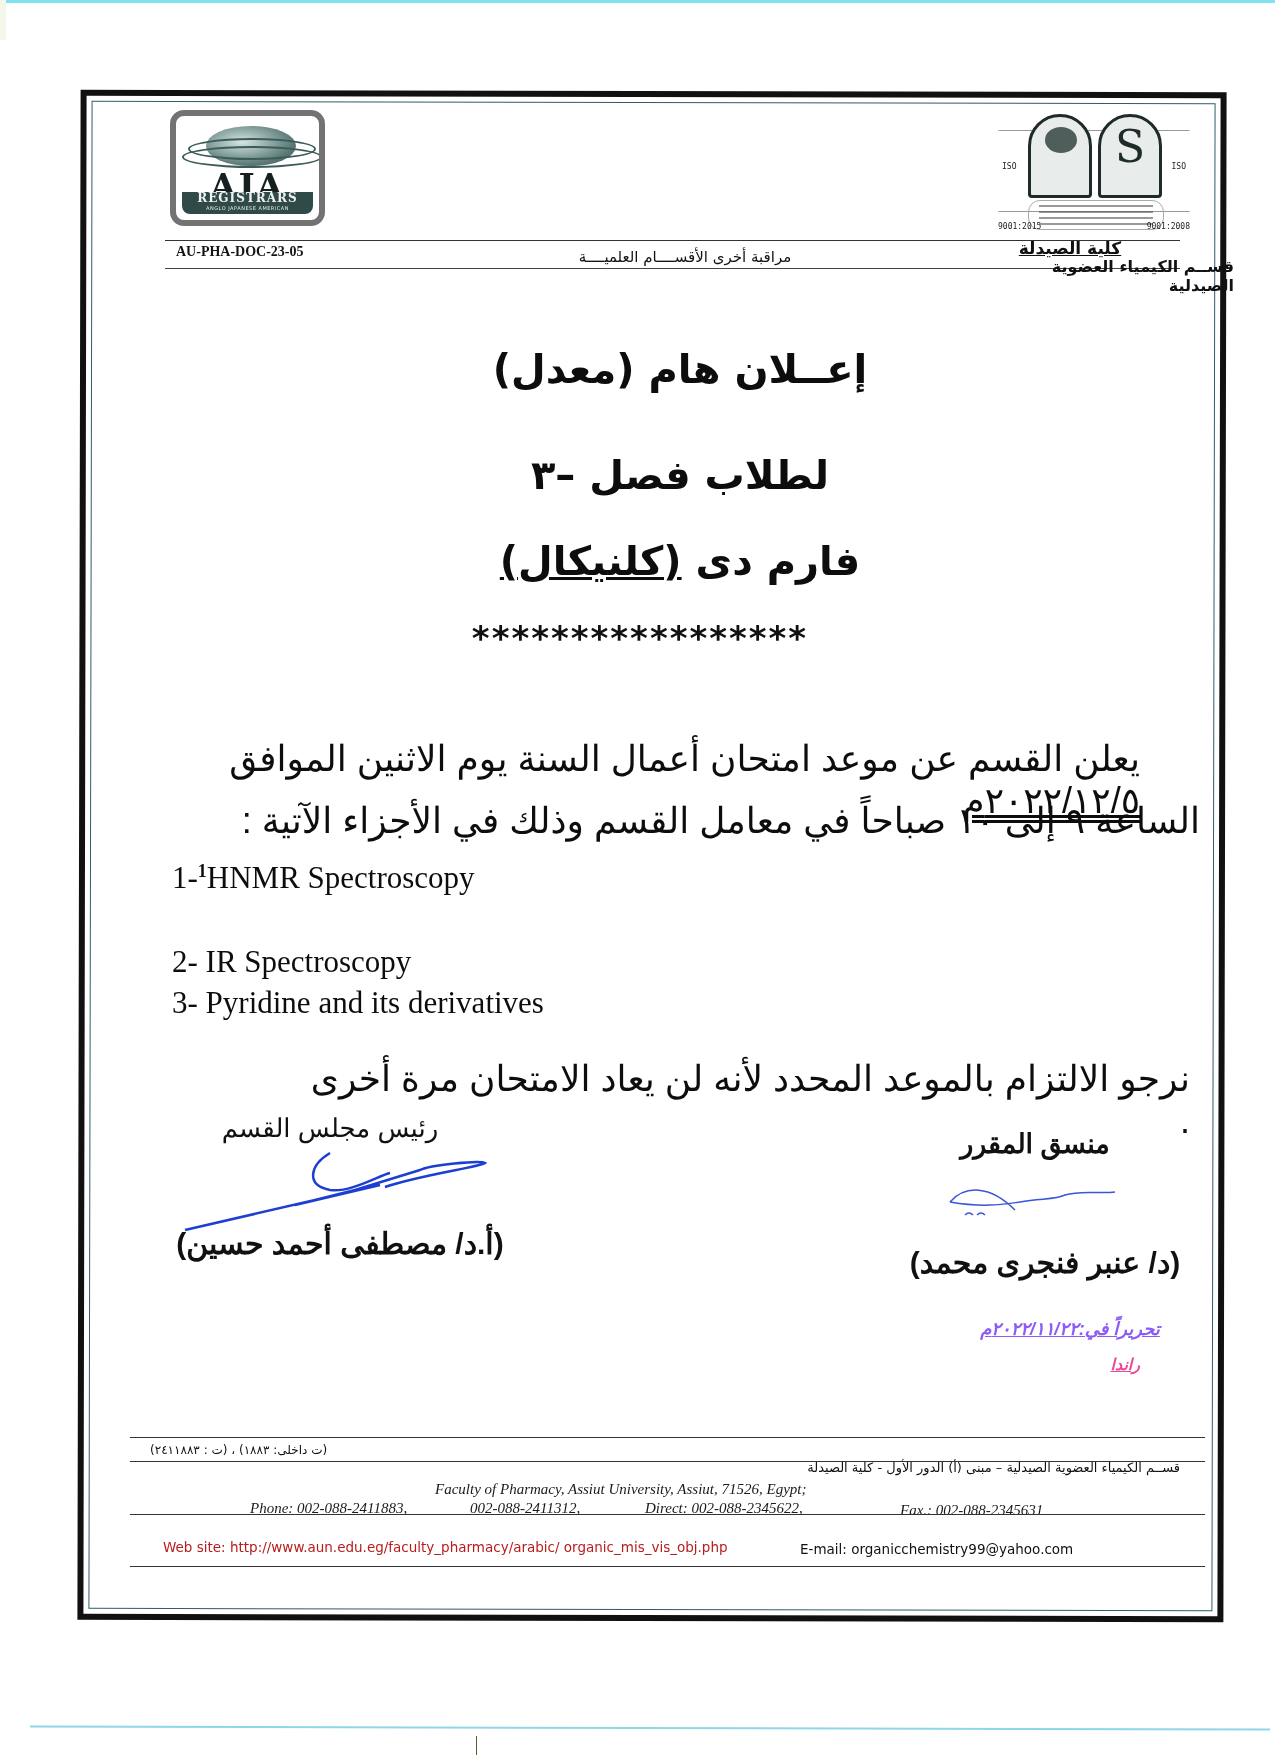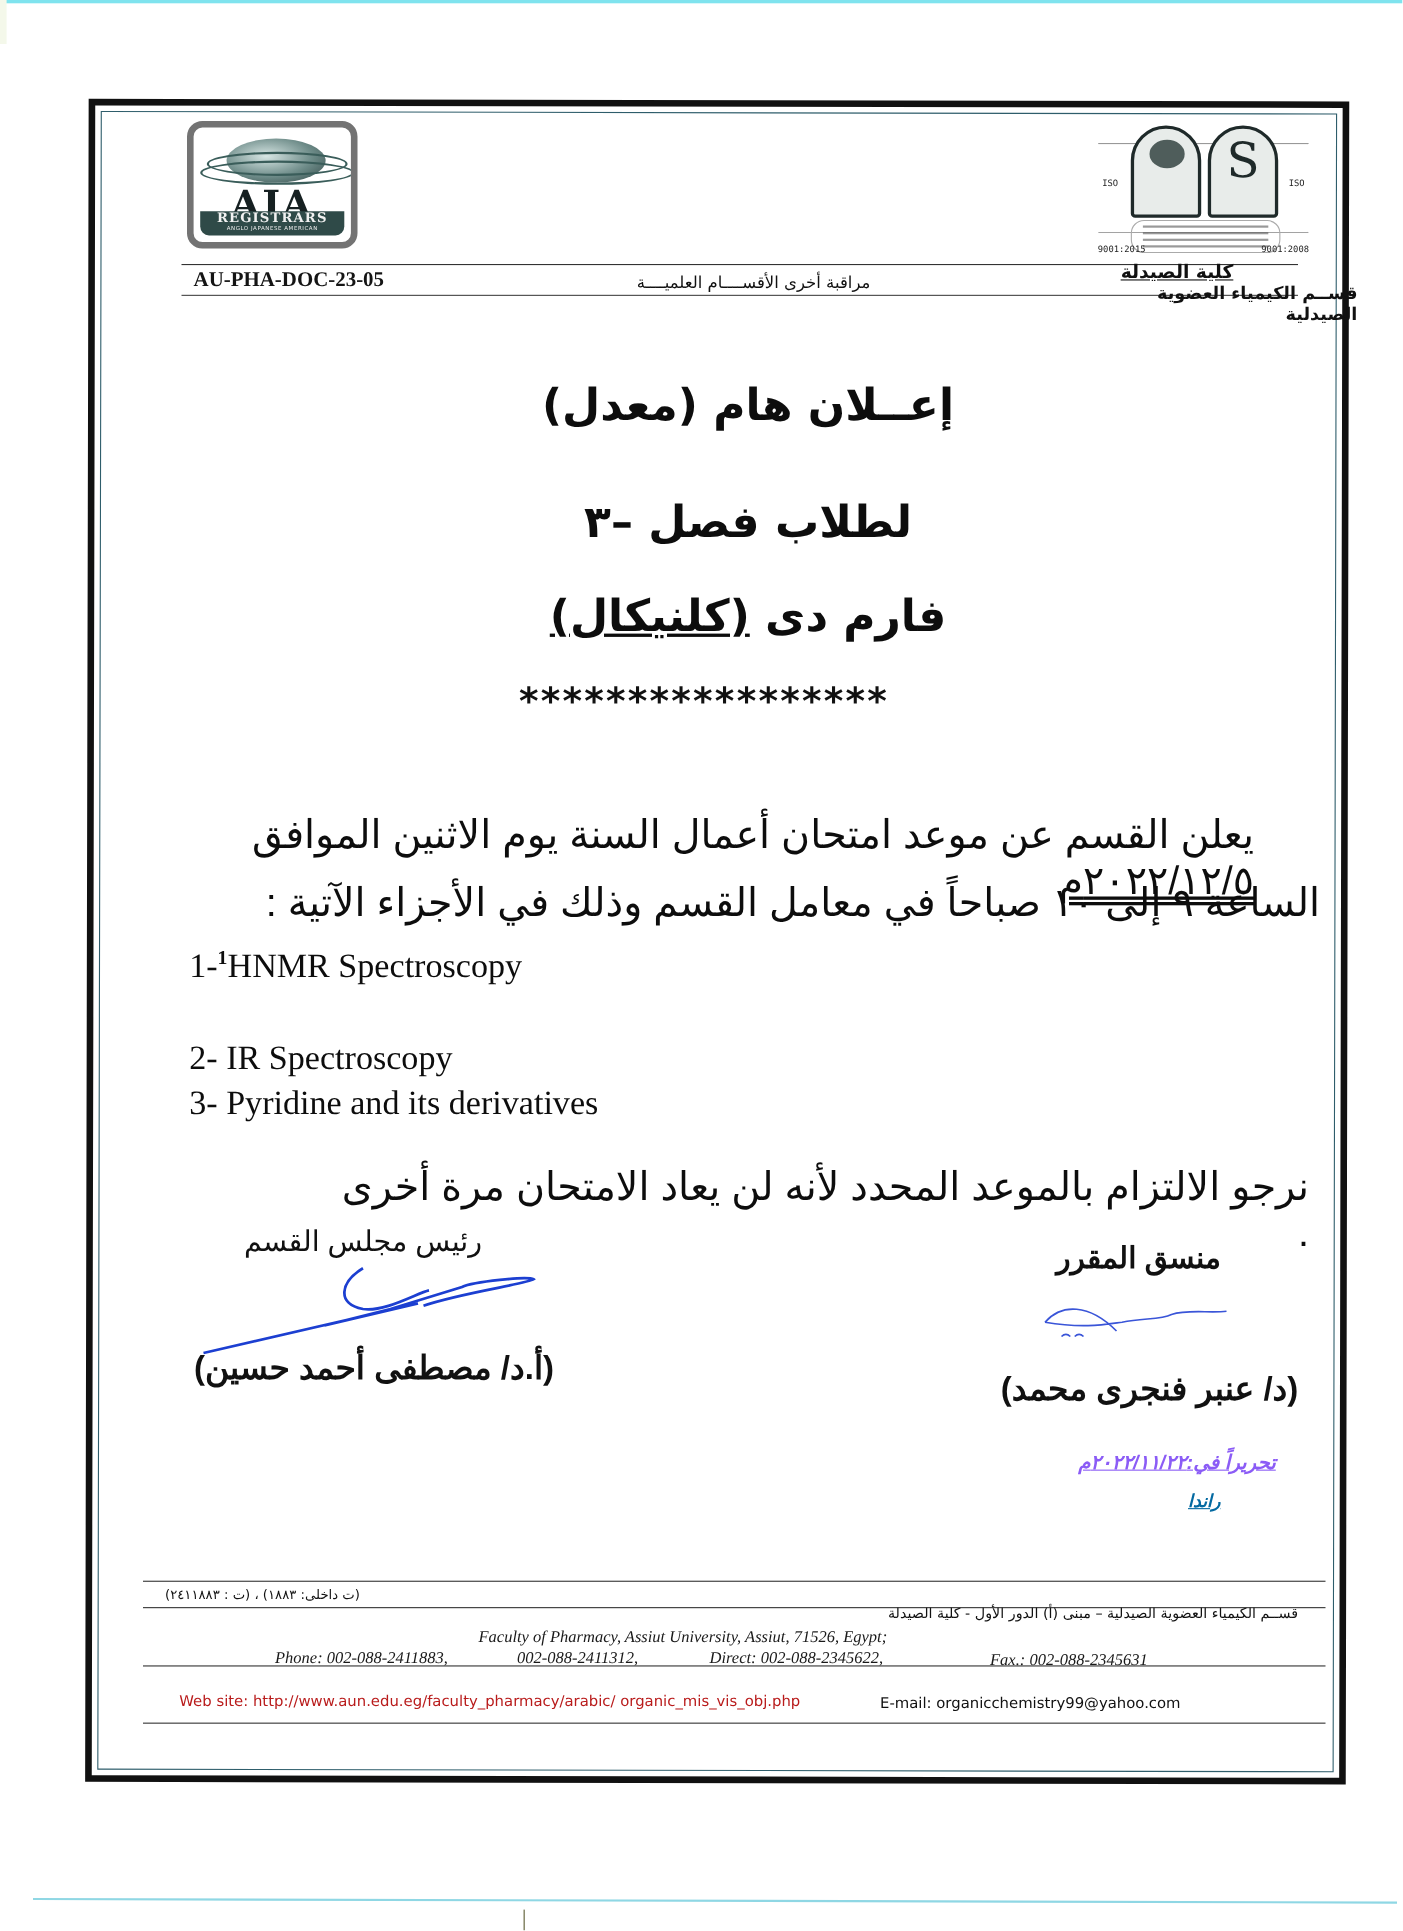--- a/index.html
+++ b/index.html
@@ -20,21 +20,21 @@
     border: 6px solid #737373; border-radius: 14px; background: #fff; overflow: hidden; }
   .aja-globe { position: absolute; left: 30px; top: 10px; width: 90px; height: 40px; border-radius: 50%;
     background: radial-gradient(ellipse at 40% 40%, #d7e6e4 0%, #6d8b88 55%, #2f4544 100%); }
   .aja-ring { position: absolute; border: 2px solid #3a5d5a; border-radius: 50%; }
   .aja-text { position: absolute; left: 0; width: 100%; top: 50px; text-align: center;
     font-family: "DejaVu Serif", serif; font-size: 34px; font-weight: bold; letter-spacing: 2px; color: #162021; }
   .aja-band { position: absolute; left: 6px; right: 6px; bottom: 6px; height: 22px; background: #2f4a48; border-radius: 0 0 8px 8px; text-align: center; }
   .aja-band-title { display: block; font-family: "DejaVu Serif", serif; font-size: 12px; color: #f1f1f1; letter-spacing: 1px; line-height: 13px; font-weight: bold; }
   .aja-band-sub { display: block; font-size: 5px; color: #eaeaea; letter-spacing: 0.5px; line-height: 7px; }
 
-  .doc-code { position: absolute; left: 176px; top: 244px; font-family: "Liberation Serif", serif; font-weight: bold; font-size: 19px; color: #141414; }
+  .doc-code { position: absolute; left: 176px; top: 244px; font-family: "Liberation Serif", serif; font-weight: bold; font-size: 14px; color: #141414; }
   .header-rule-1 { position: absolute; left: 165px; top: 240px; width: 1015px; height: 1px; background: #333; }
   .header-rule-2 { position: absolute; left: 165px; top: 268px; width: 1015px; height: 1px; background: #444; }
   .header-center { position: absolute; left: 545px; top: 248px; width: 280px; text-align: center; direction: rtl;
     font-family: "DejaVu Sans", sans-serif; font-size: 15px; color: #111; }
 
   .univ-seal { position: absolute; left: 998px; top: 112px; width: 192px; height: 125px; }
   .seal-diamond { position: absolute; left: 0; top: 18px; width: 192px; height: 82px; border: 1px solid #999; background: transparent; clip-path: polygon(0 0, 100% 0, 82% 50%, 100% 100%, 0 100%, 18% 50%); }
   .seal-arch { position: absolute; top: 2px; width: 64px; height: 84px; border: 3px solid #1f2a2a; border-radius: 32px 32px 4px 4px; background: #e8ecea; }
   .seal-arch.a1 { left: 30px; }
   .seal-arch.a2 { left: 100px; }
@@ -77,22 +77,22 @@
   .sig-title { position: absolute; direction: rtl; text-align: center; font-family: "Liberation Sans", sans-serif; font-size: 25px; font-weight: bold; color: #111; }
   .sig-left-title { left: 200px; top: 1113px; width: 260px; font-weight: normal; font-size: 26px; }
   .sig-right-title { left: 940px; top: 1128px; width: 190px; font-size: 27px; }
   .sig-name { position: absolute; direction: rtl; text-align: center; font-family: "Liberation Sans", sans-serif; font-weight: bold; font-size: 30px; color: #111; }
   .sig-left-name { left: 170px; top: 1226px; width: 340px; }
   .sig-right-name { left: 900px; top: 1245px; width: 290px; }
   .sig-stroke { position: absolute; pointer-events: none; }
 
   .issued { position: absolute; left: 955px; top: 1318px; width: 230px; direction: rtl; text-align: center;
     font-family: "Liberation Sans", sans-serif; font-size: 18px; font-weight: bold; font-style: italic; text-decoration: underline; color: #8b5cf6; }
-  .typist { position: absolute; left: 1080px; top: 1355px; width: 60px; direction: rtl; text-align: left;
-    font-family: "Liberation Sans", sans-serif; font-size: 16px; font-weight: bold; font-style: italic; text-decoration: underline; color: #0369a1; }
+  .typist { position: absolute; left: 1080px; top: 1355px; width: 60px; direction: rtl; text-align: right;
+    font-family: "Liberation Sans", sans-serif; font-size: 16px; font-weight: bold; font-style: italic; text-decoration: underline; color: #ec4899; }
 
   
   .footer-rule { position: absolute; left: 130px; width: 1075px; height: 1px; background: #333; }
   .fr1 { top: 1437px; }
   .fr2 { top: 1461px; }
   .fr3 { top: 1514px; }
   .fr4 { top: 1540px; }
   .footer-ar-right { position: absolute; left: 610px; top: 1460px; width: 570px; direction: rtl; text-align: right; font-family: "DejaVu Sans", sans-serif; font-size: 13px; color: #111; }
   .footer-ar-left { position: absolute; left: 150px; top: 1443px; width: 310px; direction: rtl; text-align: left; font-family: "DejaVu Sans", sans-serif; font-size: 12px; color: #111; }
   .footer-en { position: absolute; font-family: "Liberation Serif", serif; font-style: italic; font-size: 15px; color: #1a1a1a; white-space: nowrap; }

